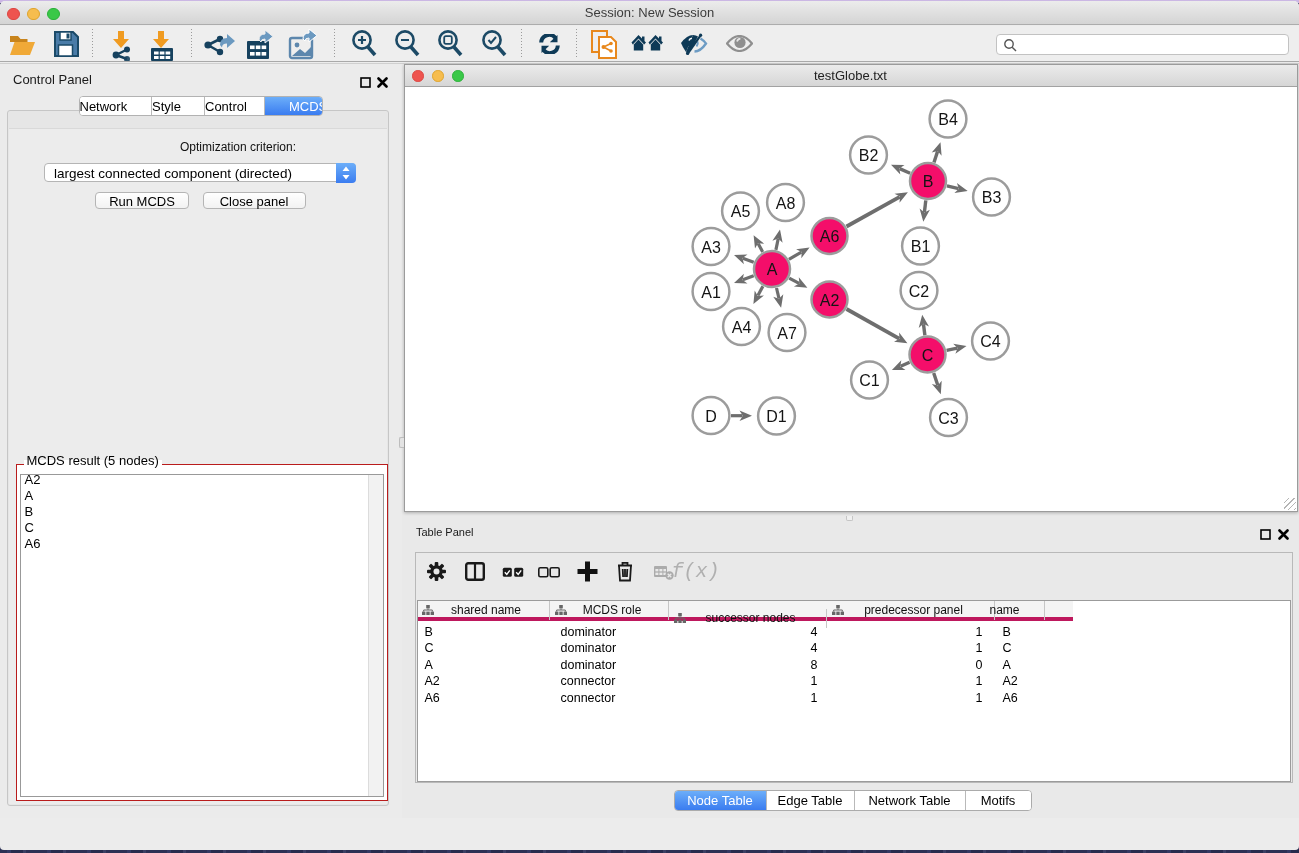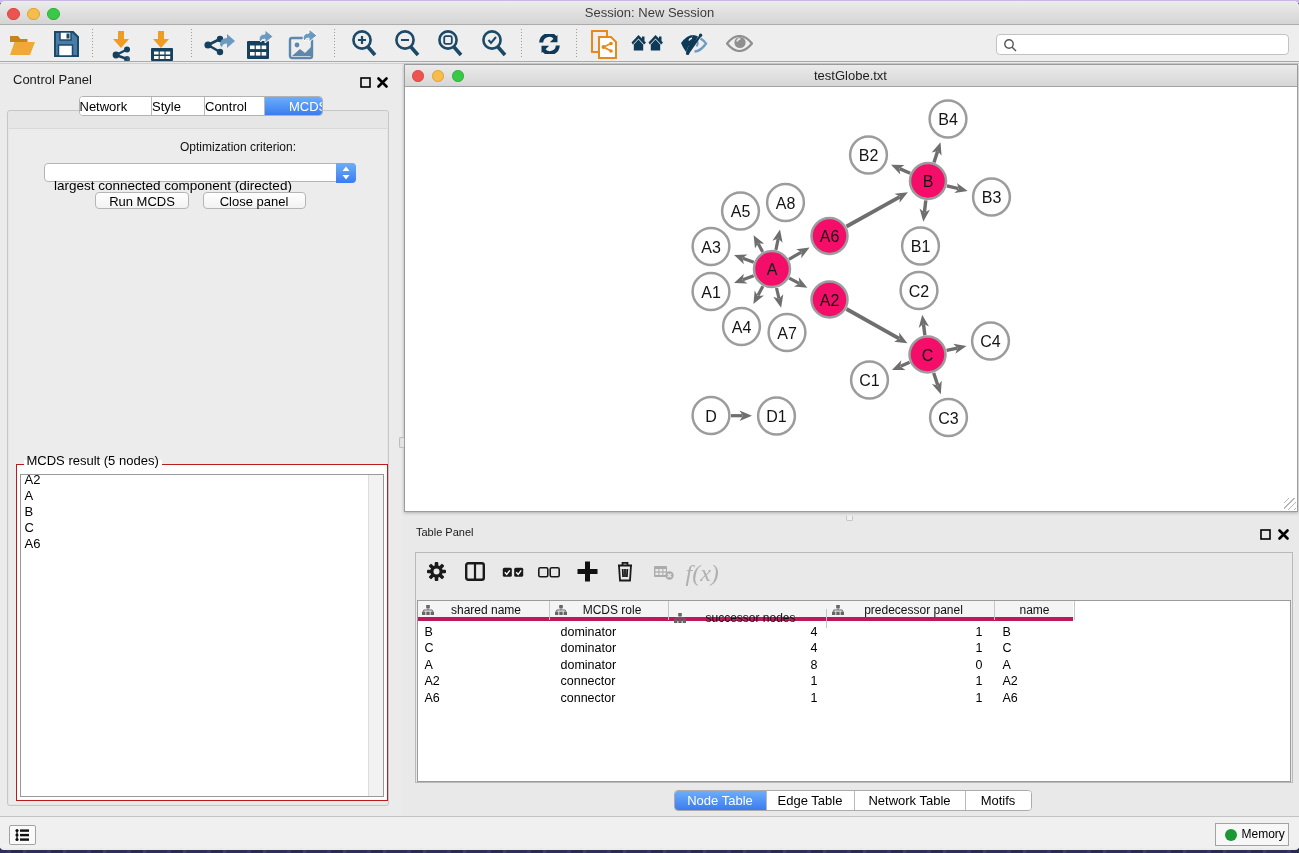--- a/index.html
+++ b/index.html
@@ -23,21 +23,21 @@
 .cp-title{position:absolute;left:13px;top:8px;font-size:13px;color:#1a1a1a;}
 .cp-ico{position:absolute;top:13px;}
 .tabwrap{position:absolute;left:7px;top:46px;width:382px;height:696px;border:1px solid #c6c6c6;border-radius:3px;background:#e6e6e6;}
 .tabcontent{position:absolute;left:1px;top:17px;width:378px;height:676px;background:#ececec;border-top:1px solid #d9d9d9;}
 .seg{position:absolute;left:70.5px;top:-15.5px;height:20px;display:flex;border:1px solid #b2b2b2;border-radius:4px;background:#fff;overflow:hidden;}
 .seg div{font-size:13px;line-height:19px;color:#000;text-align:left;border-right:1px solid #b9b9b9;background:#fff;box-sizing:border-box;}
 .seg div:last-child{border-right:none;padding-left:24px;}
 .seg div.sel{background:linear-gradient(180deg,#6caef9,#3a7cf0);color:#fff;}
 .optlabel{position:absolute;left:0;top:11px;width:100%;text-align:center;font-size:12px;color:#111;margin-left:40px;}
 .combo{position:absolute;left:35px;top:33.5px;width:312px;height:19px;background:#fff;border:1px solid #b5b5b5;border-radius:4px;}
-.combo .txt{position:absolute;left:9px;top:0;line-height:19px;font-size:13.5px;color:#000;margin-top:12px;}
+.combo .txt{position:absolute;left:9px;top:0;line-height:19px;font-size:13.5px;color:#000;}
 .combo .btn{position:absolute;right:-1px;top:-1px;width:20px;height:20px;border-radius:0 4px 4px 0;background:linear-gradient(180deg,#6caef9,#3a7cf0);}
 .pbtn{position:absolute;height:17.5px;line-height:17px;background:linear-gradient(180deg,#ffffff,#f2f2f2);border:1px solid #b5b5b5;border-radius:4px;font-size:13px;text-align:center;color:#000;}
 .fieldset{position:absolute;left:6.5px;top:335px;width:372px;height:337px;background:#fff;border:1px solid #b91c1c;}
 .fs-title{position:absolute;left:7px;top:-12px;font-size:12.5px;background:linear-gradient(180deg,#ececec 50%,#ffffff 50%);padding:0 3px;font-size:13px;color:#000;}
 .listbox{position:absolute;left:3px;top:9px;width:364px;height:323px;background:#fff;border:1px solid #999;}
 .listbox .item{font-size:13px;color:#000;line-height:16px;padding-left:4px;}
 .scrolltrack{position:absolute;right:0;top:0;width:15px;height:100%;background:#f2f2f2;border-left:1px solid #dcdcdc;}
 
 .right{position:absolute;left:402px;top:0;width:897px;height:754px;background:#e9e9e9;}
 .netwin{position:absolute;left:1.5px;top:0px;width:894px;height:448px;border:1px solid #9b9b9b;background:#fff;box-shadow:0 1px 3px rgba(0,0,0,0.25);}
@@ -403,21 +403,21 @@
                   <rect x="1.4" y="3" width="3" height="2.4"></rect>
                   <rect x="5.4" y="3" width="3" height="2.4"></rect>
                   <rect x="9.4" y="3" width="2.6" height="2.4"></rect>
                   <rect x="1.4" y="6.6" width="3" height="2.4"></rect>
                   <rect x="5.4" y="6.6" width="3" height="2.4"></rect>
                   <rect x="9.4" y="6.6" width="2.6" height="2.4"></rect>
                 </g>
                 <circle cx="15.5" cy="9.5" r="4.2" fill="#ababab"></circle>
                 <path d="M13.7 7.7 l3.6 3.6 M17.3 7.7 l-3.6 3.6" stroke="#e9e9e9" stroke-width="1.3"></path>
               </svg>
-<div style="position:absolute;left:270px;top:7px;font-family:Liberation Serif, serif;font-style:italic;font-size:24px;color:#b0b0b0;">f(x)</div>
+<div style="position:absolute;left:256px;top:7px;font-family:Liberation Mono, monospace;font-style:italic;font-size:20px;color:#b0b0b0;">f(x)</div>
 
     </div>
     <div class="ttable">
 <div class="thead" style="width:655px;">
 <div class="cell" style="left:0px;width:132px;"><svg style="position:absolute;left:4px;top:4px" width="12" height="11" viewBox="0 0 12 11">
                     <g fill="#666">
                       <rect x="4.2" y="0" width="3.6" height="3.4"></rect>
                       <rect x="0" y="6.6" width="3.4" height="3.4"></rect>
                       <rect x="4.3" y="6.6" width="3.4" height="3.4"></rect>
                       <rect x="8.6" y="6.6" width="3.4" height="3.4"></rect>
@@ -444,21 +444,21 @@
                   </svg><span style="padding-left:6px;">successor nodes</span></div>
 <div class="cell" style="left:410px;width:167px;"><svg style="position:absolute;left:4px;top:4px" width="12" height="11" viewBox="0 0 12 11">
                     <g fill="#666">
                       <rect x="4.2" y="0" width="3.6" height="3.4"></rect>
                       <rect x="0" y="6.6" width="3.4" height="3.4"></rect>
                       <rect x="4.3" y="6.6" width="3.4" height="3.4"></rect>
                       <rect x="8.6" y="6.6" width="3.4" height="3.4"></rect>
                     </g>
                     <path d="M6 3.4 V5 M1.7 6.6 V5 H10.3 V6.6" stroke="#666" stroke-width="1" fill="none"></path>
                   </svg><span style="padding-left:6px;">predecessor panel</span></div>
-<div class="cell" style="left:578px;width:79px;"><span>name</span></div>
+<div class="cell" style="left:548px;width:79px;"><span>name</span></div>
 </div>
 <div class="trow" style="left:7px;top:23px;width:120px;">B</div>
 <div class="trow" style="left:143px;top:23px;width:100px;">dominator</div>
 <div class="trow" style="left:300px;top:23px;width:100px;text-align:right;">4</div>
 <div class="trow" style="left:465px;top:23px;width:100px;text-align:right;">1</div>
 <div class="trow" style="left:585px;top:23px;width:60px;">B</div>
 <div class="trow" style="left:7px;top:39.4px;width:120px;">C</div>
 <div class="trow" style="left:143px;top:39.4px;width:100px;">dominator</div>
 <div class="trow" style="left:300px;top:39.4px;width:100px;text-align:right;">4</div>
 <div class="trow" style="left:465px;top:39.4px;width:100px;text-align:right;">1</div>
@@ -482,27 +482,13 @@
    </div>
    <div class="btabs">
     <div class="sel" style="width:92px;">Node Table</div>
             <div style="width:88px;">Edge Table</div>
             <div style="width:111px;">Network Table</div>
             <div style="width:65px;">Motifs</div>
    </div>
   </div>
  </div>
 </div>
-<div class="status">
- <div class="sbtn1"><svg width="25" height="18" viewBox="0 0 25 18">
-          <g fill="#111">
-            <circle cx="7" cy="4.5" r="1.6"></circle>
-            <circle cx="7" cy="9" r="1.6"></circle>
-            <circle cx="7" cy="13.5" r="1.6"></circle>
-            <rect x="10" y="3.4" width="9" height="2.4"></rect>
-            <rect x="10" y="7.9" width="9" height="2.4"></rect>
-            <rect x="10" y="12.4" width="9" height="2.4"></rect>
-            <rect x="6.4" y="4.5" width="1.2" height="9"></rect>
-          </g>
-        </svg></div>
- <div class="membtn"><div class="memdot"></div>Memory</div>
 </div>
-</div>
 
 </body></html>

